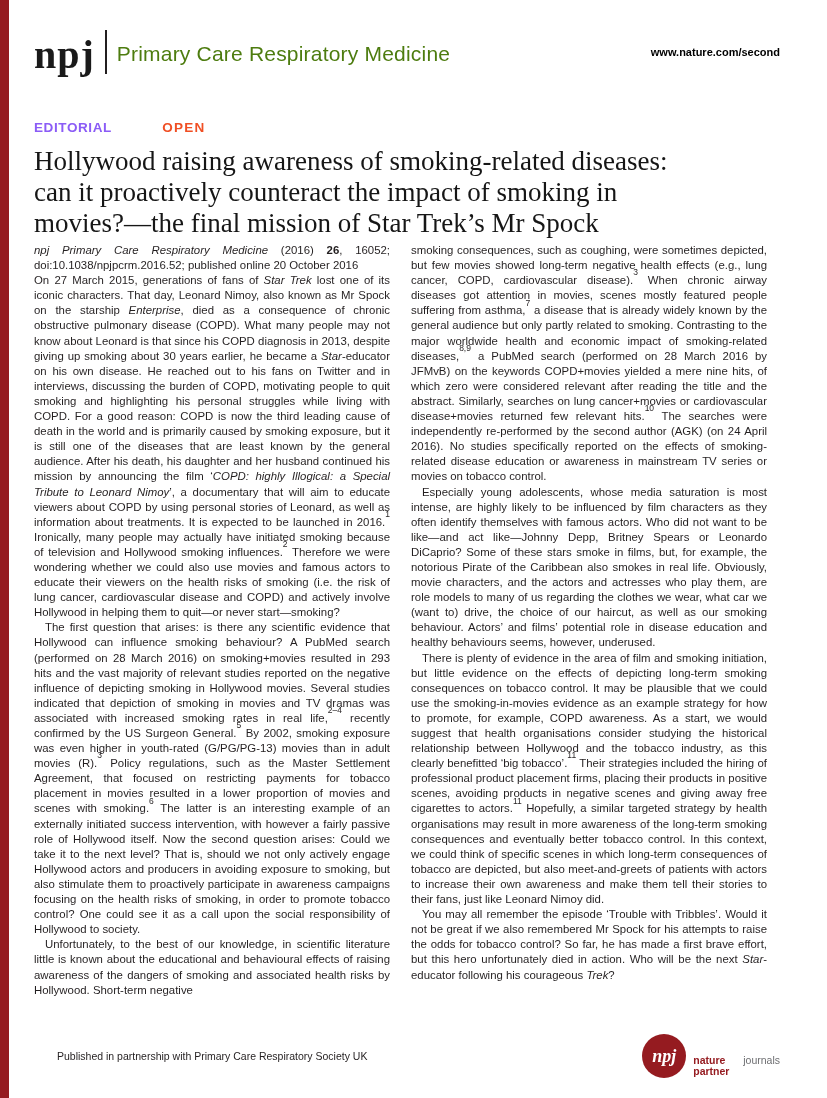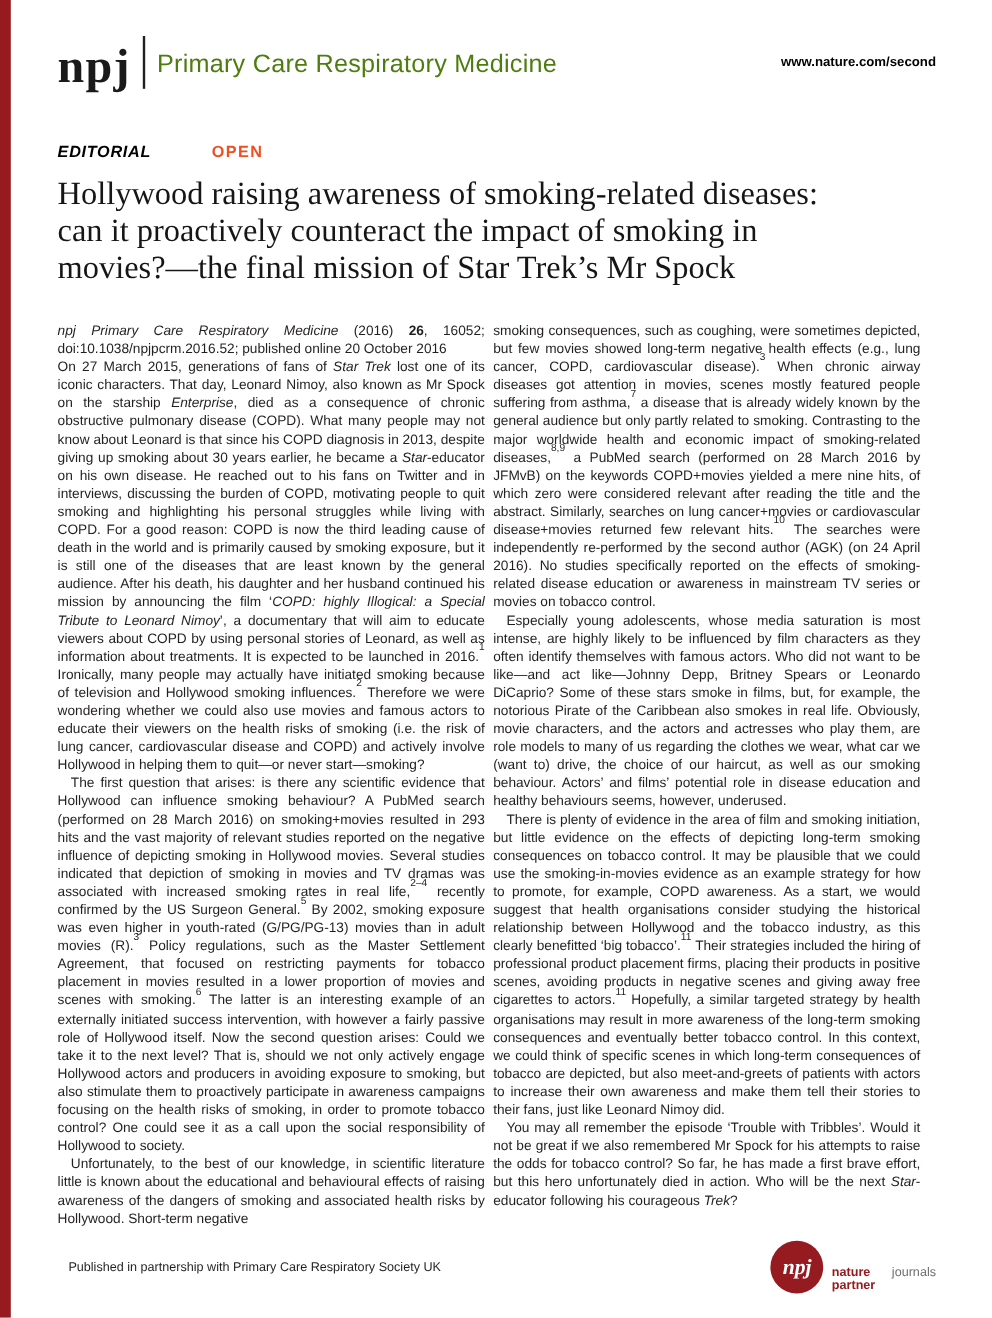--- a/index.html
+++ b/index.html
@@ -8,46 +8,46 @@
     position:relative;
     background:#ffffff;
     font-family:"Liberation Sans","DejaVu Sans",sans-serif;
     color:var(--text-dark,#231f20);
     overflow:hidden;
   }
   .strip {
     position:absolute; left:0; top:0; bottom:0; width:9px;
     background:var(--brand-red,#951b20);
   }
-  .page { position:absolute; left:9px; top:0; right:0; bottom:0; padding:26px 47px 0 39px; }
+  .page { position:absolute; left:9px; top:0; right:0; bottom:0; padding:26px 47px 0 25px; }
 
   
   .masthead { display:flex; justify-content:space-between; align-items:center; height:52px; }
   .brand { display:flex; align-items:flex-end; gap:10px; }
   .npj {
     font-family:"Liberation Serif","DejaVu Serif",serif;
     font-weight:700; font-size:40px; line-height:0.95; letter-spacing:1px; color:#1a1a1a;
   }
   .brand-rule { width:2px; height:44px; background:#231f20; align-self:center; }
   .jname { font-size:21px; color:#4d7c0f; letter-spacing:0.2px; padding-bottom:8px; }
   .url { font-size:11px; font-weight:700; color:#000; }
 
   
   .kicker-row { margin-top:40px; }
-  .kicker { font-size:13.5px; font-weight:700; letter-spacing:0.6px; color:#000000;font-style:italic; }
+  .kicker { font-size:13.5px; font-weight:700; letter-spacing:0.6px; color:#8b5cf6; }
   .open { font-size:13.5px; font-weight:700; letter-spacing:1.2px; color:var(--open-orange,#f04f24); margin-left:46px;text-align:right; }
 
   
   .title {
     font-family:Liberation Serif, serif;
     font-weight:400; font-size:27px; line-height:31px; margin-top:10px; color:#161616;
   }
 
   
-  .columns { display:flex; gap:7px; margin-top:30px; }
+  .columns { display:flex; gap:21px; margin-top:4px; }
   .col { width:356px; font-size:11.4px; line-height:15.1px; text-align:justify; color:#231f20; }
   .col p { margin:0; }
   .col p.indent { text-indent:11px; }
   .citation { margin-bottom:15px; }
   .col sup { font-size:8.5px; line-height:0; position:relative; top:-4px; }
 
   
   .pfoot {
     position:absolute; left:48px; right:47px; bottom:20px;
     display:flex; justify-content:space-between; align-items:center;

